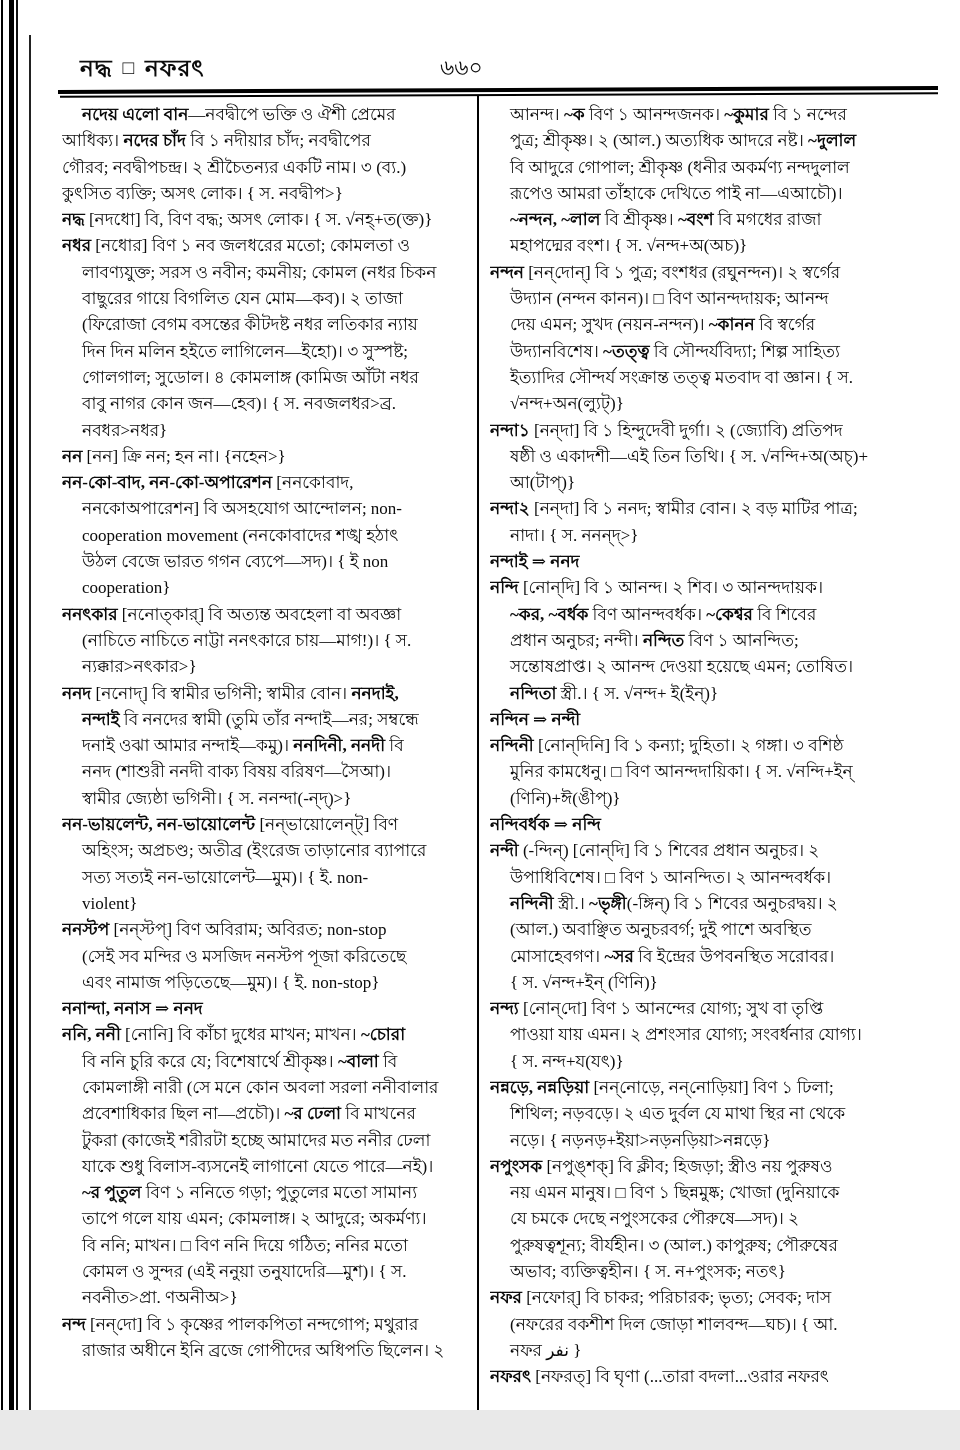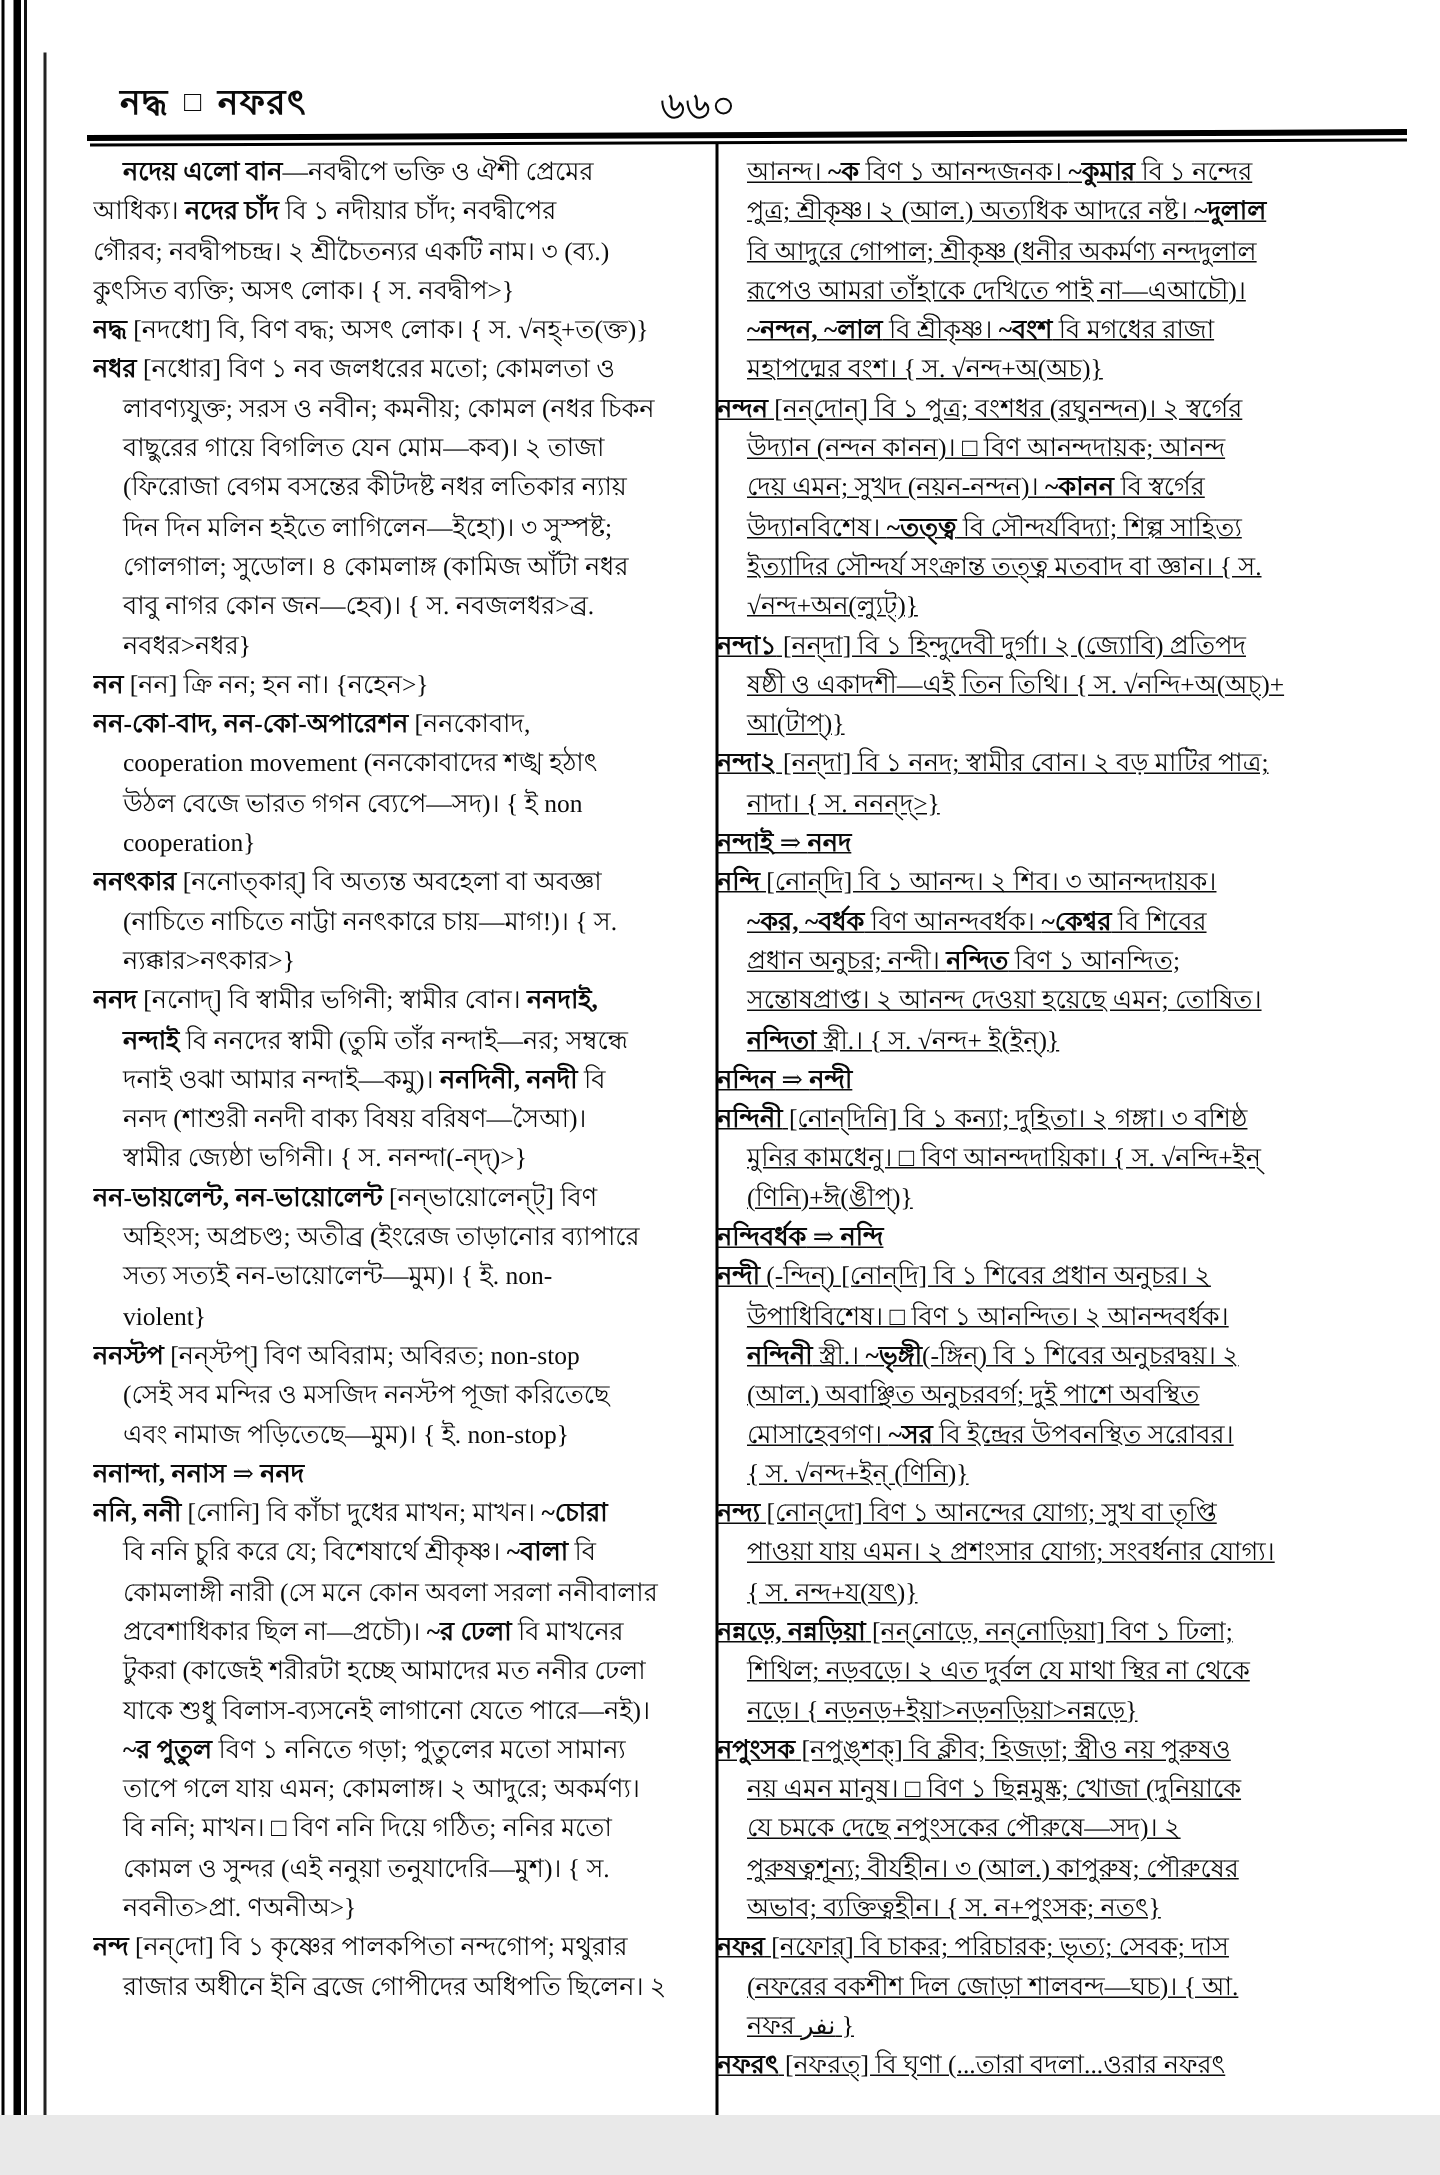--- a/index.html
+++ b/index.html
@@ -12,30 +12,30 @@
   .bind1{position:absolute;left:1px;top:0;width:2px;height:1450px;background:#000;}
   .bind2{position:absolute;left:9px;top:0;width:5px;height:1450px;background:#000;}
   .bind3{position:absolute;left:16px;top:0;width:2px;height:1450px;background:#111;}
   .bind4{position:absolute;left:29px;top:35px;width:2px;height:1415px;background:#222;}
   
   .header-left{
     position:absolute;left:80px;top:50px;font-size:23px;font-weight:bold;
     letter-spacing:1px;white-space:nowrap;
   }
   .header-left .sep{font-weight:normal;font-size:19px;padding:0 10px;position:relative;top:-2px;}
-  .page-number{position:absolute;left:440px;top:50px;font-size:26px;}
+  .page-number{position:absolute;left:440px;top:50px;font-size:22px;}
   
   .rule{position:absolute;left:58px;top:88px;width:880px;height:4px;background:#000;transform:rotate(-0.25deg);}
   .rule2{position:absolute;left:60px;top:94px;width:878px;height:2px;background:#000;transform:rotate(-0.22deg);}
   
   .divider{position:absolute;left:477px;top:96px;width:2px;height:1322px;background:#000;}
   
   .col{position:absolute;top:102px;font-size:17px;}
   .col-left{left:62px;width:406px;}
-  .col-right{left:478px;width:452px;text-decoration:underline;}
+  .col-right{left:490px;width:452px;}
   .line{height:26.3px;line-height:26.3px;white-space:nowrap;overflow:hidden;}
   .line.cont{padding-left:20px;}
   .hw{font-weight:bold;}
 </style>
 </head>
 <body>
 
 <div class="page">
   <div class="bind1"></div>
   <div class="bind2"></div>
@@ -60,20 +60,21 @@
       <div class="line"><span class="hw">নধর</span><span> [নধোর] বিণ ১ নব জলধরের মতো; কোমলতা ও</span></div>
       <div class="line cont"><span>লাবণ্যযুক্ত; সরস ও নবীন; কমনীয়; কোমল (নধর চিকন</span></div>
       <div class="line cont"><span>বাছুরের গায়ে বিগলিত যেন মোম—কব)। ২ তাজা</span></div>
       <div class="line cont"><span>(ফিরোজা বেগম বসন্তের কীটদষ্ট নধর লতিকার ন্যায়</span></div>
       <div class="line cont"><span>দিন দিন মলিন হইতে লাগিলেন—ইহো)। ৩ সুস্পষ্ট;</span></div>
       <div class="line cont"><span>গোলগাল; সুডোল। ৪ কোমলাঙ্গ (কামিজ আঁটা নধর</span></div>
       <div class="line cont"><span>বাবু নাগর কোন জন—হেব)। { স. নবজলধর&gt;ব্র.</span></div>
       <div class="line cont"><span>নবধর&gt;নধর}</span></div>
       <div class="line"><span class="hw">নন</span><span> [নন] ক্রি নন; হন না। {নহেন&gt;}</span></div>
       <div class="line"><span class="hw">নন-কো-বাদ, নন-কো-অপারেশন</span><span> [ননকোবাদ,</span></div>
+      <div class="line cont"><span>ননকোঅপারেশন] বি অসহযোগ আন্দোলন; non-</span></div>
       <div class="line cont"><span>cooperation movement (ননকোবাদের শঙ্খ হঠাৎ</span></div>
       <div class="line cont"><span>উঠল বেজে ভারত গগন ব্যেপে—সদ)। { ই non</span></div>
       <div class="line cont"><span>cooperation}</span></div>
       <div class="line"><span class="hw">ননৎকার</span><span> [ননোত্কার্] বি অত্যন্ত অবহেলা বা অবজ্ঞা</span></div>
       <div class="line cont"><span>(নাচিতে নাচিতে নাট্টা ননৎকারে চায়—মাগ!)। { স.</span></div>
       <div class="line cont"><span>ন্যক্কার&gt;নৎকার&gt;}</span></div>
       <div class="line"><span class="hw">ননদ</span><span> [ননোদ্] বি স্বামীর ভগিনী; স্বামীর বোন। </span><span class="hw">ননদাই,</span></div>
       <div class="line cont"><span class="hw">নন্দাই</span><span> বি ননদের স্বামী (তুমি তাঁর নন্দাই—নর; সম্বন্ধে</span></div>
       <div class="line cont"><span>দনাই ওঝা আমার নন্দাই—কমু)। </span><span class="hw">ননদিনী, ননদী</span><span> বি</span></div>
       <div class="line cont"><span>ননদ (শাশুরী ননদী বাক্য বিষয় বরিষণ—সৈআ)।</span></div>

